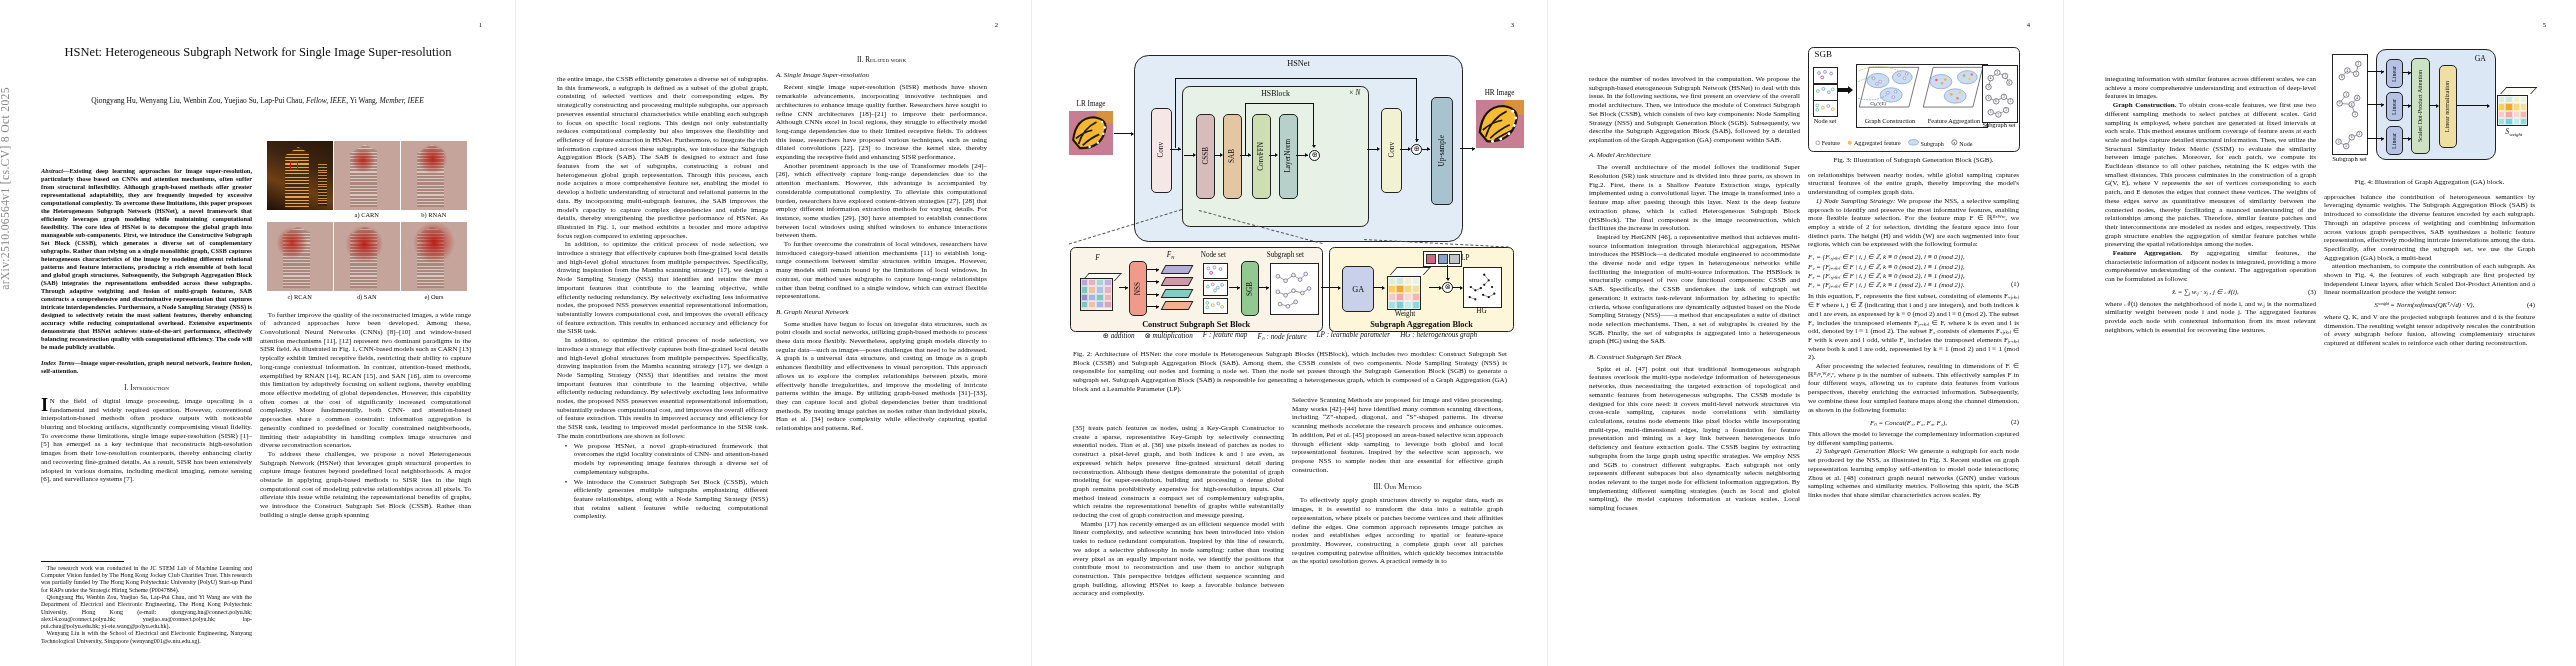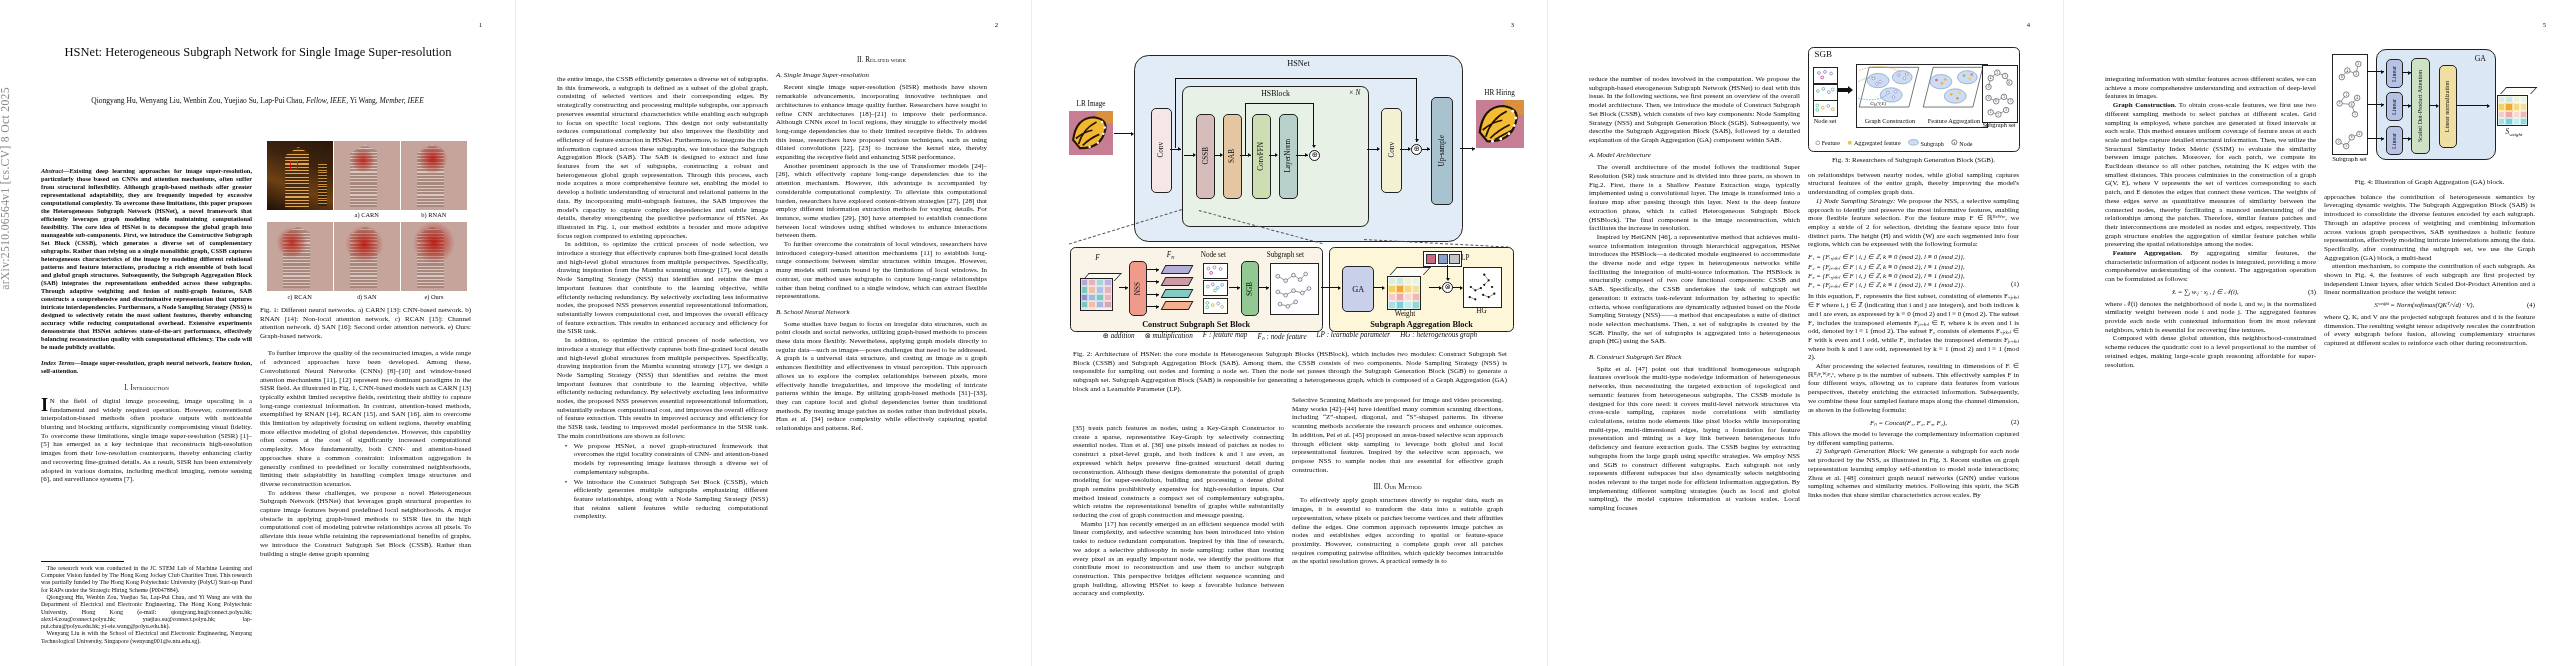--- a/index.html
+++ b/index.html
@@ -118,21 +118,20 @@
           <div class="f1lab">b) RNAN</div>
         </div>
         <div class="f1grid" style="margin-top:2.2px;">
           <div class="cell crop" style="--bx:38%;--by:30%;--br:15.6px;--ba:.8;"></div>
           <div class="cell crop" style="--bx:46%;--by:32%;--br:19px;--ba:.9;"></div>
           <div class="cell crop" style="--bx:50%;--by:30%;--br:21px;--ba:.92;"></div>
           <div class="f1lab">c) RCAN</div>
           <div class="f1lab">d) SAN</div>
           <div class="f1lab">e) Ours</div>
         </div>
-        <div class="figcap">Fig. 1: Different neural networks. a) CARN [13]: CNN-based network. b) RNAN [14]: Non-local attention network. c) RCAN [15]: Channel attention network. d) SAN [16]: Second order attention network. e) Ours: Graph-based network.</div>
       </div>
       <p class="ni" style="margin-top:9px;text-indent:7.8px;">To further improve the quality of the reconstructed images, a wide range of advanced approaches have been developed. Among these, Convolutional Neural Networks (CNNs) [8]–[10] and window-based attention mechanisms [11], [12] represent two dominant paradigms in the SISR field. As illustrated in Fig. 1, CNN-based models such as CARN [13] typically exhibit limited receptive fields, restricting their ability to capture long-range contextual information. In contrast, attention-based methods, exemplified by RNAN [14], RCAN [15], and SAN [16], aim to overcome this limitation by adaptively focusing on salient regions, thereby enabling more effective modeling of global dependencies. However, this capability often comes at the cost of significantly increased computational complexity. More fundamentally, both CNN- and attention-based approaches share a common constraint: information aggregation is generally confined to predefined or locally constrained neighborhoods, limiting their adaptability in handling complex image structures and diverse reconstruction scenarios.</p>
       <p>To address these challenges, we propose a novel Heterogeneous Subgraph Network (HSNet) that leverages graph structural properties to capture image features beyond predefined local neighborhoods. A major obstacle in applying graph-based methods to SISR lies in the high computational cost of modeling pairwise relationships across all pixels. To alleviate this issue while retaining the representational benefits of graphs, we introduce the Construct Subgraph Set Block (CSSB). Rather than building a single dense graph spanning</p>
     </div>
   </div>
 
   <div class="page">
     <div class="pnum">2</div>
     <div class="col colL" style="top:47px;height:597px;">
       <p class="ni">the entire image, the CSSB efficiently generates a diverse set of subgraphs. In this framework, a subgraph is defined as a subset of the global graph, consisting of selected vertices and their corresponding edges. By strategically constructing and processing multiple subgraphs, our approach preserves essential structural characteristics while enabling each subgraph to focus on specific local regions. This design not only substantially reduces computational complexity but also improves the flexibility and efficiency of feature extraction in HSNet. Furthermore, to integrate the rich information captured across these subgraphs, we introduce the Subgraph Aggregation Block (SAB). The SAB is designed to extract and fuse features from the set of subgraphs, constructing a robust and heterogeneous global graph representation. Through this process, each node acquires a more comprehensive feature set, enabling the model to develop a holistic understanding of structural and relational patterns in the data. By incorporating multi-subgraph features, the SAB improves the model's capacity to capture complex dependencies and subtle image details, thereby strengthening the predictive performance of HSNet. As illustrated in Fig. 1, our method exhibits a broader and more adaptive focus region compared to existing approaches.</p>
@@ -144,21 +143,21 @@
       </ul>
     </div>
     <div class="col colR" style="top:47px;height:597px;">
       <ul class="blist">
       </ul>
       <div class="sechead"><span>II.</span> <span>Related work</span></div>
       <div class="subhead">A. Single Image Super-resolution</div>
       <p>Recent single image super-resolution (SISR) methods have shown remarkable advancements, incorporating innovative techniques and architectures to enhance image quality further. Researchers have sought to refine CNN architectures [18]–[21] to improve their performance. Although CNNs excel in local regions, they struggle to effectively model long-range dependencies due to their limited receptive fields. To address this issue, researchers have proposed various techniques, such as using dilated convolutions [22], [23] to increase the kernel size, thereby expanding the receptive field and enhancing SISR performance.</p>
       <p>Another prominent approach is the use of Transformer models [24]–[26], which effectively capture long-range dependencies due to the attention mechanism. However, this advantage is accompanied by considerable computational complexity. To alleviate this computational burden, researchers have explored content-driven strategies [27], [28] that employ different information extraction methods for varying details. For instance, some studies [29], [30] have attempted to establish connections between local windows using shifted windows to enhance interactions between them.</p>
       <p>To further overcome the constraints of local windows, researchers have introduced category-based attention mechanisms [11] to establish long-range connections between similar structures within images. However, many models still remain bound by the limitations of local windows. In contrast, our method uses subgraphs to capture long-range relationships rather than being confined to a single window, which can extract flexible representations.</p>
-      <div class="subhead">B. School Neural Network</div>
+      <div class="subhead">B. Graph Neural Network</div>
       <p>Some studies have begun to focus on irregular data structures, such as point clouds and social networks, utilizing graph-based methods to process these data more flexibly. Nevertheless, applying graph models directly to regular data—such as images—poses challenges that need to be addressed. A graph is a universal data structure, and casting an image as a graph enhances flexibility and effectiveness in visual perception. This approach allows us to explore the complex relationships between pixels, more effectively handle irregularities, and improve the modeling of intricate patterns within the image. By utilizing graph-based methods [31]–[33], they can capture local and global dependencies better than traditional methods. By treating image patches as nodes rather than individual pixels, Han et al. [34] reduce complexity while effectively capturing spatial relationships and patterns. Ref.</p>
     </div>
   </div>
 
   <div class="page">
     <div class="pnum">3</div>
 
     <div class="fig2">
 
       <div class="dlabelC" style="left:10px;top:60px;width:56px;">LR Image</div>
@@ -219,21 +218,21 @@
         <div class="pillV" style="left:296px;top:41px;width:20px;height:106px;background:#a9c2cf;">
             <span>Up-sample</span>
           </div>
 
         <div class="ln" style="left:40px;top:22px;width:241px;height:0.8px;"></div>
         <div class="ln" style="left:40px;top:22px;width:0.8px;height:70px;"></div>
         <div class="arv" style="left:281px;top:22px;height:64px;"></div>
       </div>
       <div class="ar" style="left:407px;top:108px;width:14.5px;"></div>
 
-      <div class="dlabelC" style="left:420px;top:49px;width:53px;">HR Hiring</div>
+      <div class="dlabelC" style="left:420px;top:49px;width:53px;">HR Image</div>
       <div style="position:absolute;left:423px;top:60px;">
         <svg width="48" height="48" viewBox="0 0 64 64">
             <rect width="64" height="64" fill="#c77d92"></rect>
             <rect x="38" y="0" width="26" height="20" fill="#d9913e"></rect>
             <path d="M5 43 Q9 9 36 8 Q59 11 53 30 Q46 56 15 55 Z" fill="#f4bc34" stroke="#1f1204" stroke-width="3"></path>
             <path d="M13 49 Q20 25 41 15 M9 40 Q22 29 35 27 M19 51 Q30 40 45 33 M25 53 Q36 46 49 40" stroke="#1f1204" stroke-width="2.2" fill="none"></path>
             <circle cx="49" cy="15" r="1.9" fill="#fff"></circle>
             <circle cx="53" cy="24" r="1.9" fill="#fff"></circle>
             <circle cx="51" cy="34" r="1.9" fill="#fff"></circle>
             <circle cx="44" cy="45" r="1.9" fill="#fff"></circle>
@@ -574,21 +573,21 @@
               </svg> <span>Aggregated feature</span></span>
           <span><svg width="11" height="6.7" viewBox="0 0 20 12">
                 <ellipse cx="10" cy="6" rx="9" ry="5" fill="#ccdcf2" stroke="#6688bb"></ellipse>
               </svg> <span>Subgraph</span></span>
           <span><svg width="6.7" height="6.7" viewBox="0 0 12 12" style="font-size:11px">
                 <circle cx="6" cy="6" r="4.6" fill="#fff" stroke="#334" stroke-width="1.1"></circle>
                 <text x="6" y="8.5" font-size="6.5" text-anchor="middle">x</text>
               </svg> <span>Node</span></span>
         </div>
       </div>
-      <div class="capline">Fig. 3: Researchers of Subgraph Generation Block (SGB).</div>
+      <div class="capline">Fig. 3: Illustration of Subgraph Generation Block (SGB).</div>
       <p class="ni">on relationships between nearby nodes, while global sampling captures structural features of the entire graph, thereby improving the model's understanding of complex graph data.</p>
       <p><i class="runinI">1) Node Sampling Strategy:</i><span> We propose the NSS, a selective sampling approach to identify and preserve the most informative features, enabling more flexible feature selection. For the feature map F ∈ ℝᴴˣᵂˣᶜ, we employ a stride of 2 for selection, dividing the feature space into four distinct parts. The height (H) and width (W) are each segmented into four regions, which can be expressed with the following formula:</span></p>
       <div class="eq">
         <div class="lines">
           <div>F₁ = {Fᵢ,ⱼ,ₖ,ₗ ∈ F | i, j ∈ ℤ, k ≡ 0 (mod 2), l ≡ 0 (mod 2)},</div>
           <div>F₂ = {Fⱼ,ᵢ,ₖ,ₗ ∈ F | i, j ∈ ℤ, k ≡ 0 (mod 2), l ≡ 1 (mod 2)},</div>
           <div>F₃ = {Fᵢ,ⱼ,ₖ,ₗ ∈ F | i, j ∈ ℤ, k ≡ 0 (mod 2), l ≡ 1 (mod 2)},</div>
           <div>F₄ = {Fⱼ,ᵢ,ₖ,ₗ ∈ F | i, j ∈ ℤ, k ≡ 1 (mod 2), l ≡ 1 (mod 2)}.</div>
         </div>
         <div class="num">(1)</div>
@@ -608,21 +607,20 @@
     <div class="pnum">5</div>
     <div class="col colL" style="top:47px;height:597px;">
       <p class="ni">integrating information with similar features across different scales, we can achieve a more comprehensive understanding and extraction of deep-level features in images.</p>
       <p><span class="runin">Graph Construction.</span><span> To obtain cross-scale features, we first use two different sampling methods to select patches at different scales. Grid sampling is employed, where patches are generated at fixed intervals at each scale. This method ensures uniform coverage of feature areas at each scale and helps capture detailed structural information. Then, we utilize the Structural Similarity Index Metric (SSIM) to evaluate the similarity between image patches. Moreover, for each patch, we compute its Euclidean distance to all other patches, retaining the K edges with the smallest distances. This process culminates in the construction of a graph G(V, E), where V represents the set of vertices corresponding to each patch, and E denotes the edges that connect these vertices. The weights of these edges serve as quantitative measures of similarity between the connected nodes, thereby facilitating a nuanced understanding of the relationships among the patches. Therefore, similar feature patches and their interconnections are modeled as nodes and edges, respectively. This graph structure enables the aggregation of similar feature patches while preserving the spatial relationships among the nodes.</span></p>
       <p><span class="runin">Feature Aggregation.</span><span> By aggregating similar features, the characteristic information of adjacent nodes is integrated, providing a more comprehensive understanding of the context. The aggregation operation can be formulated as follows:</span></p>
       <div class="eq">
         <div class="lines eqc">x̂ᵢ = ∑ⱼ wᵢⱼ · xⱼ ,   j ∈ 𝒩(i),</div>
         <div class="num">(3)</div>
       </div>
       <p class="ni">where 𝒩(i) denotes the neighborhood of node i, and wᵢⱼ is the normalized similarity weight between node i and node j. The aggregated features provide each node with contextual information from its most relevant neighbors, which is essential for recovering fine textures.</p>
-      <p>Compared with dense global attention, this neighborhood-constrained scheme reduces the quadratic cost to a level proportional to the number of retained edges, making large-scale graph reasoning affordable for super-resolution.</p>
     </div>
     <div class="col colR" style="top:47px;height:597px;">
       <div style="position:relative;width:211px;height:127px;">
         <div class="boxT" style="left:7.8px;top:6.7px;width:34px;height:99px;">
           <svg width="33" height="31" viewBox="0 0 60 56" style="font-size:12.5px">
               <g stroke="#445" stroke-width="1">
                 <line x1="16" y1="40" x2="26" y2="28"></line>
                 <line x1="26" y1="28" x2="42" y2="34"></line>
                 <line x1="42" y1="34" x2="46" y2="16"></line>
               </g>

